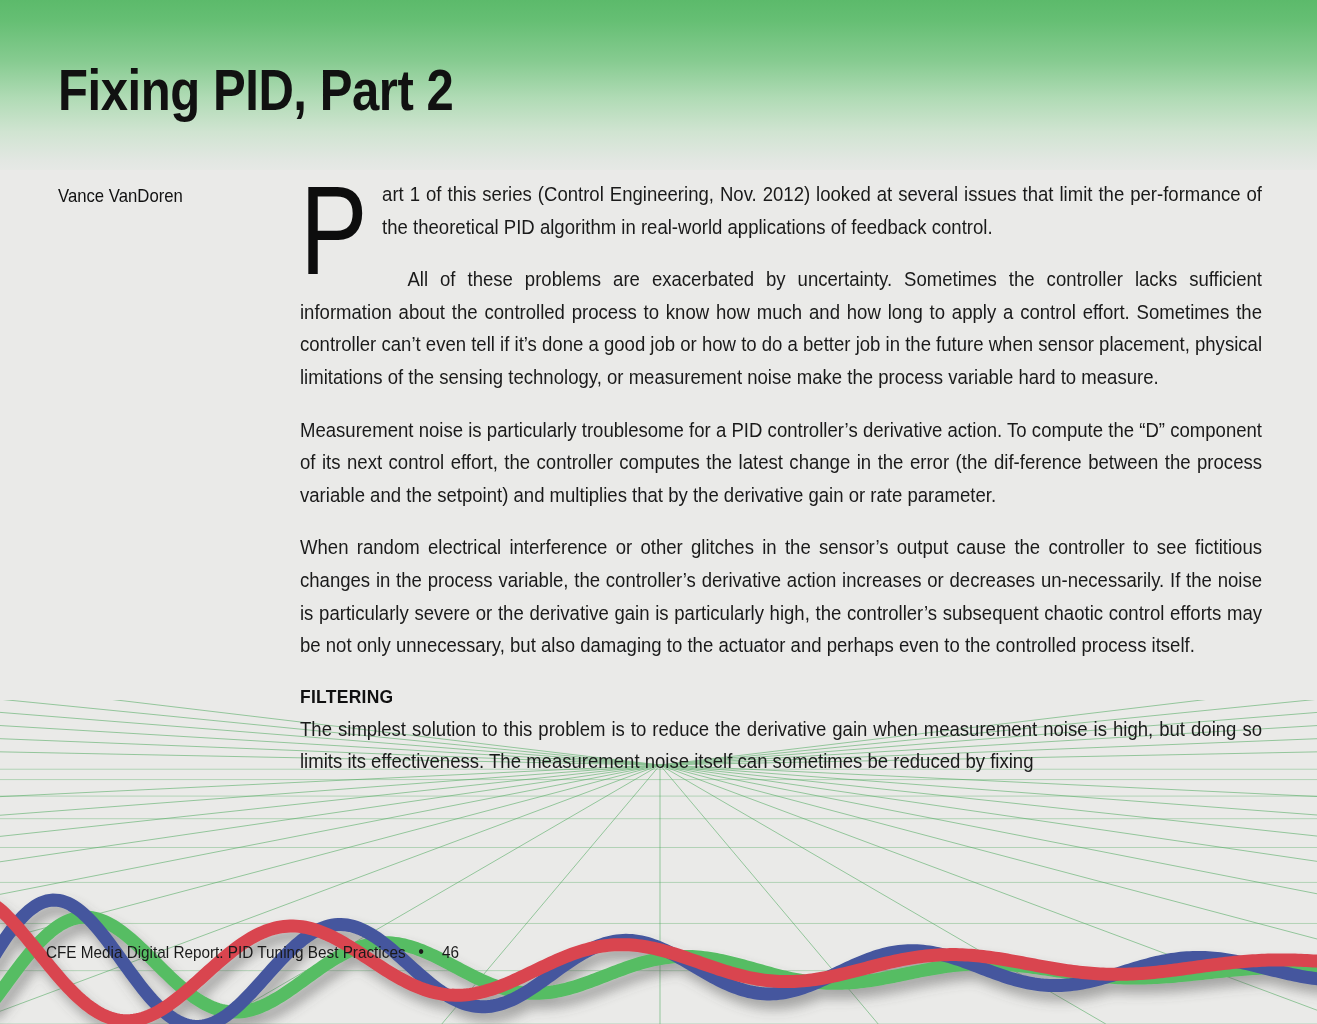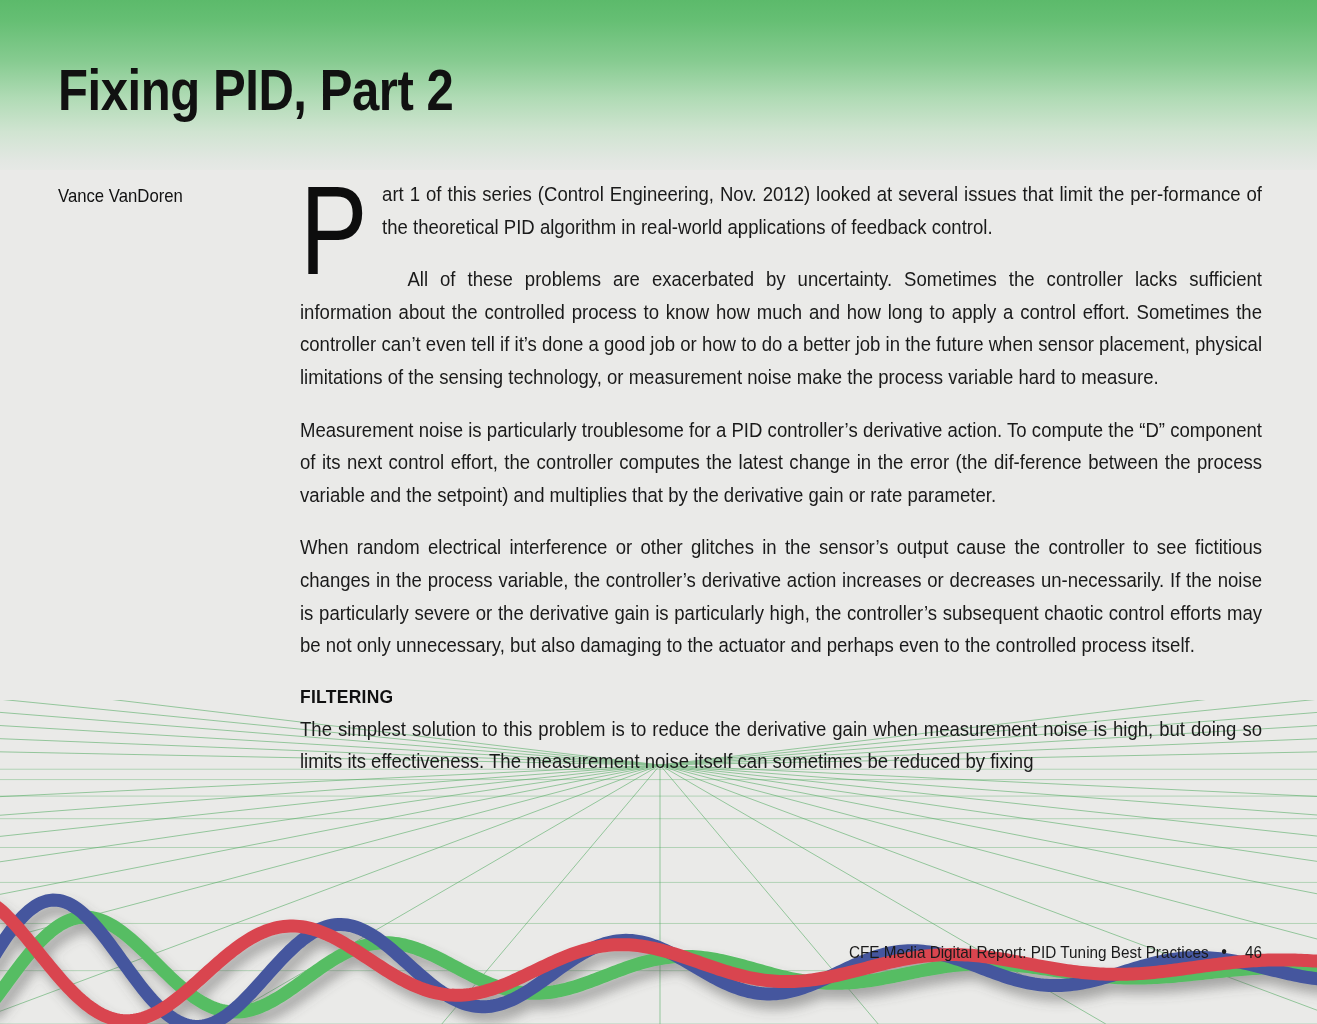--- a/index.html
+++ b/index.html
@@ -127,21 +127,20 @@
     color:#111111;
     transform:scaleX(0.92);
     transform-origin:left top;
     margin-bottom:1px;
   }
 
   .footer {
     position:absolute;
     left:0; top:941px;
     width:1262px;
-    text-align:right;
     font-size:17px;
     line-height:22px;
     color:#1a1a1a;
     z-index:6;
     white-space:nowrap;
   }
   .footer .inner {
     display:inline-block;
     transform:scaleX(0.90);
     transform-origin:right top;

